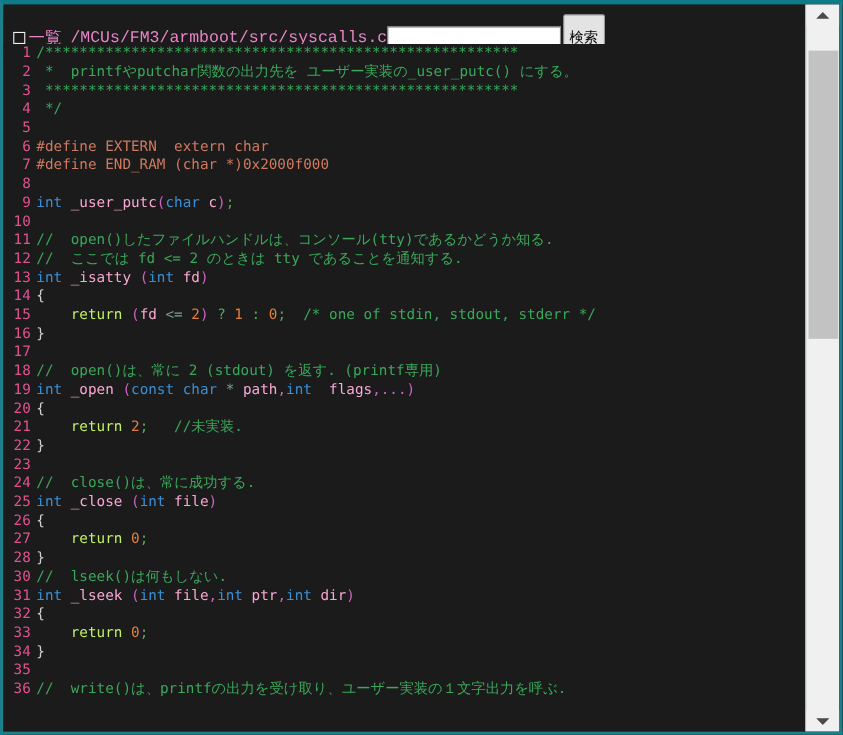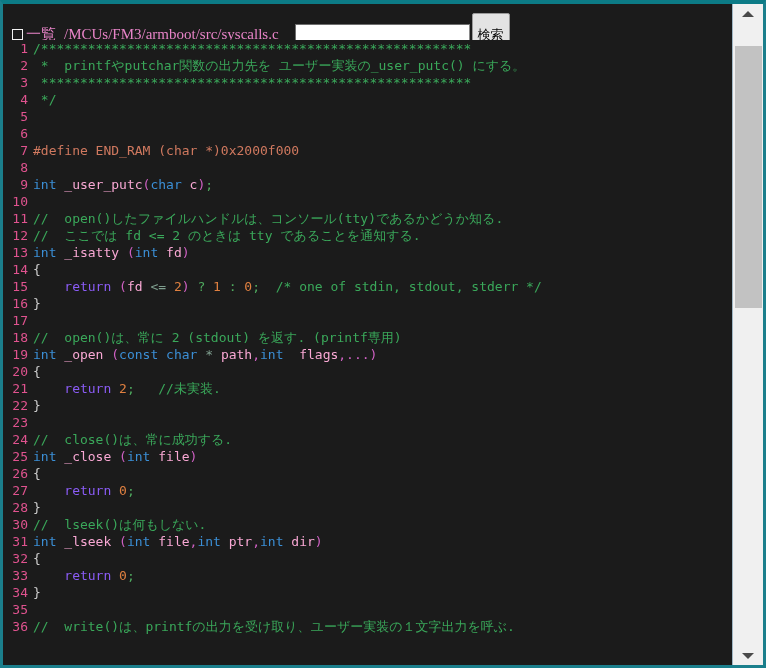--- a/index.html
+++ b/index.html
@@ -54,25 +54,25 @@
     display: inline-block;
     width: 11px;
     height: 11px;
     border: 1.5px solid #f2f2f2;
     background: transparent;
     margin-right: 3px;
     box-sizing: border-box;
   }
 
   .file-path {
-    font-family: Liberation Serif, serif;
+    font-family: Liberation Mono, monospace;
     font-size: 15px;
     color: #e884c8;
     letter-spacing: 0px;
-    margin-right: 16px;
+    margin-right: 0;
   }
 
   #search-input {
     width: 175px;
     height: 21px;
     background: #ffffff;
     border: 1px solid #8a8a8a;
     border-top-color: #6e6e6e;
     border-left-color: #6e6e6e;
     font-family: "DejaVu Sans", "Liberation Sans", sans-serif;
@@ -150,21 +150,21 @@
     user-select: none;
   }
   .lc {
     color: #dcdcdc;
     white-space: pre;
   }
 
   
   .t-cmt  { color: #3aa85a; }
   .t-kw   { color: #3b8fd6; }
-  .t-ret  { color: #8b5cf6; }
+  .t-ret  { color: #bef264; }
   .t-pp   { color: #d0795f; }
   .t-num  { color: #e08040; }
   .t-pun  { color: #d061c4; }
   .t-op   { color: #7f9f8f; }
   .t-sc   { color: #4faa5f; }
   .t-id   { color: #f9a8d4; }
   .t-brc  { color: #cfcfcf; }
 
   
   #scrollbar {
@@ -230,21 +230,21 @@
       <span class="case-label">大文字小文字の同一視</span>
     </span>
   </div>
 
   <div id="code-area">
       <div class="code-line"><span class="ln">1</span><span class="lc"><span class="t-cmt">/*******************************************************</span></span></div>
       <div class="code-line"><span class="ln">2</span><span class="lc"><span class="t-cmt"> *  printfやputchar関数の出力先を ユーザー実装の_user_putc() にする。</span></span></div>
       <div class="code-line"><span class="ln">3</span><span class="lc"><span class="t-cmt"> *******************************************************</span></span></div>
       <div class="code-line"><span class="ln">4</span><span class="lc"><span class="t-cmt"> */</span></span></div>
       <div class="code-line"><span class="ln">5</span><span class="lc"></span></div>
-      <div class="code-line"><span class="ln">6</span></div>
+      <div class="code-line"><span class="ln">6</span><span class="lc"><span class="t-pp">#define EXTERN  extern char</span></span></div>
       <div class="code-line"><span class="ln">7</span><span class="lc"><span class="t-pp">#define END_RAM (char *)0x2000f000</span></span></div>
       <div class="code-line"><span class="ln">8</span><span class="lc"></span></div>
       <div class="code-line"><span class="ln">9</span><span class="lc"><span class="t-kw">int</span><span class="t-id"> _user_putc</span><span class="t-pun">(</span><span class="t-kw">char</span><span class="t-id"> c</span><span class="t-pun">)</span><span class="t-sc">;</span></span></div>
       <div class="code-line"><span class="ln">10</span><span class="lc"></span></div>
       <div class="code-line"><span class="ln">11</span><span class="lc"><span class="t-cmt">//  open()したファイルハンドルは、コンソール(tty)であるかどうか知る.</span></span></div>
       <div class="code-line"><span class="ln">12</span><span class="lc"><span class="t-cmt">//  ここでは fd &lt;= 2 のときは tty であることを通知する.</span></span></div>
       <div class="code-line"><span class="ln">13</span><span class="lc"><span class="t-kw">int</span><span class="t-id"> _isatty </span><span class="t-pun">(</span><span class="t-kw">int</span><span class="t-id"> fd</span><span class="t-pun">)</span></span></div>
       <div class="code-line"><span class="ln">14</span><span class="lc"><span class="t-brc">{</span></span></div>
       <div class="code-line"><span class="ln">15</span><span class="lc"><span class="t-id">    </span><span class="t-ret">return</span><span class="t-id"> </span><span class="t-pun">(</span><span class="t-id">fd</span><span class="t-op"> &lt;= </span><span class="t-num">2</span><span class="t-pun">)</span><span class="t-sc"> ? </span><span class="t-num">1</span><span class="t-sc"> : </span><span class="t-num">0</span><span class="t-sc">;</span><span class="t-cmt">  /* one of stdin, stdout, stderr */</span></span></div>
       <div class="code-line"><span class="ln">16</span><span class="lc"><span class="t-brc">}</span></span></div>

